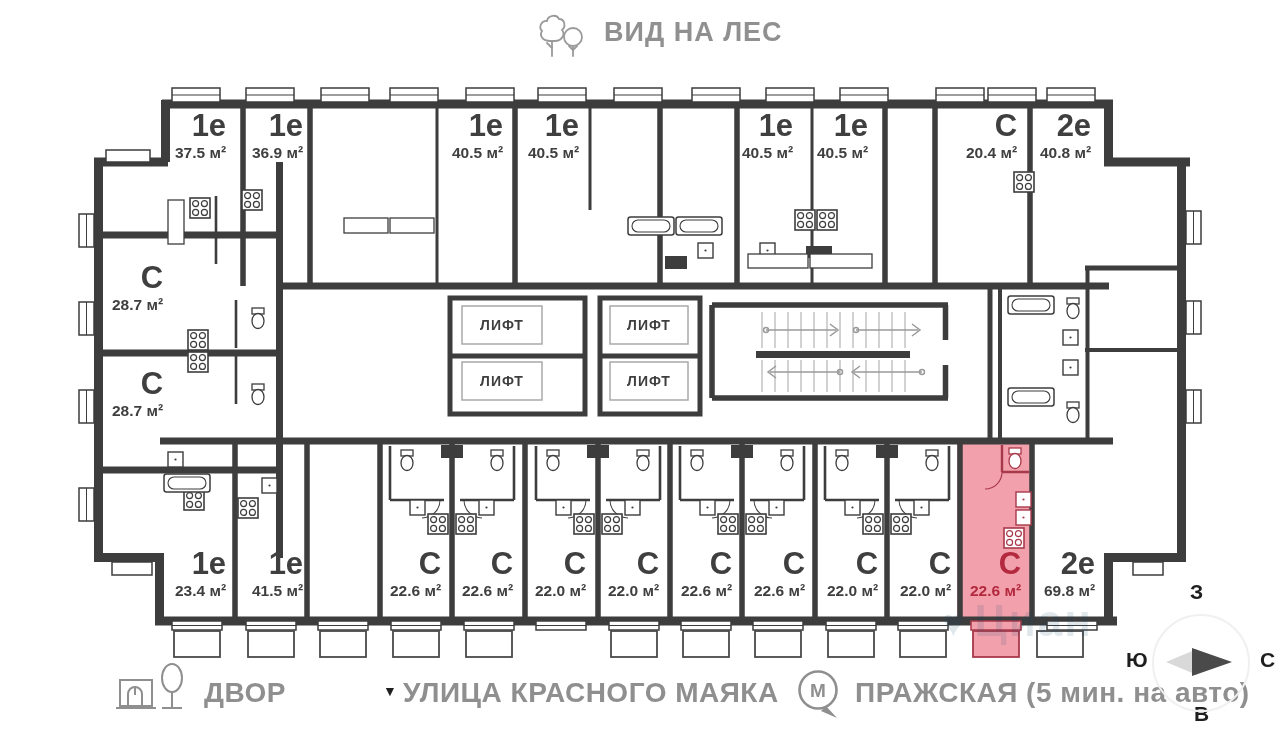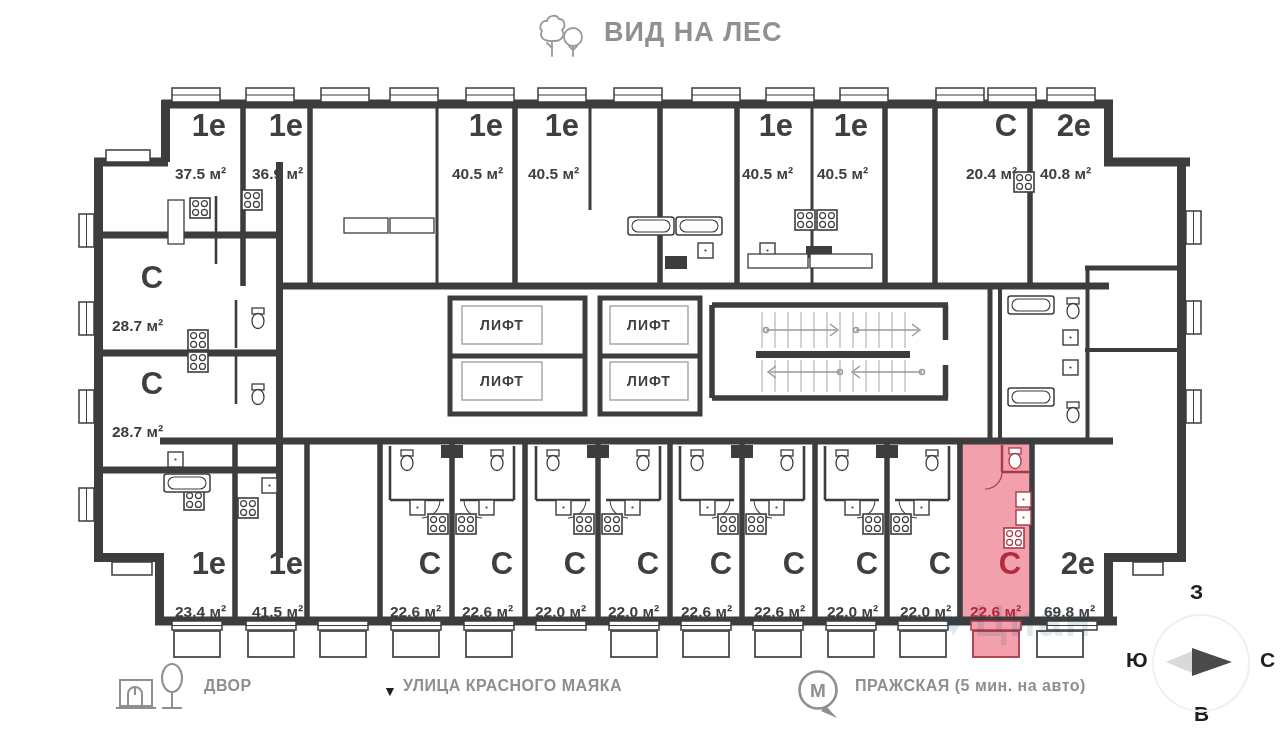--- a/index.html
+++ b/index.html
@@ -9,25 +9,25 @@
 
   
   .hdr{position:absolute;left:0;top:0;width:1280px;height:60px;}
   .hdr-icon{position:absolute;left:533px;top:10px;}
   .hdr-title{position:absolute;left:604px;top:17px;font-size:27px;font-weight:700;
              color:#909090;letter-spacing:1px;}
 
   
   .ulabel{position:absolute;color:#3f3f3f;line-height:1;z-index:5;text-align:right;}
   .ut{font-size:31px;font-weight:700;}
-  .ua{font-size:15.5px;font-weight:700;margin-top:25px;white-space:nowrap;}
+  .ua{font-size:15.5px;font-weight:700;margin-top:4px;white-space:nowrap;}
   .hl{color:#b3293e;}
 
   
-  .leg-label{position:absolute;font-size:16px;font-weight:700;color:#8f8f8f;
+  .leg-label{position:absolute;font-size:28px;font-weight:700;color:#8f8f8f;
              letter-spacing:.5px;white-space:nowrap;}
   .street-arrow{position:absolute;left:383px;top:683px;font-size:14px;color:#1f1f1f;}
 
   
   .compass{position:absolute;left:1118px;top:576px;width:162px;height:160px;}
   .cl{position:absolute;font-size:21px;font-weight:700;color:#1e1e1e;}
   .ccirc{position:absolute;left:34px;top:38px;width:94px;height:94px;border:2px solid #f0f0f0;
          border-radius:50%;}
   .cdiamond{position:absolute;left:48px;top:70px;}
 

